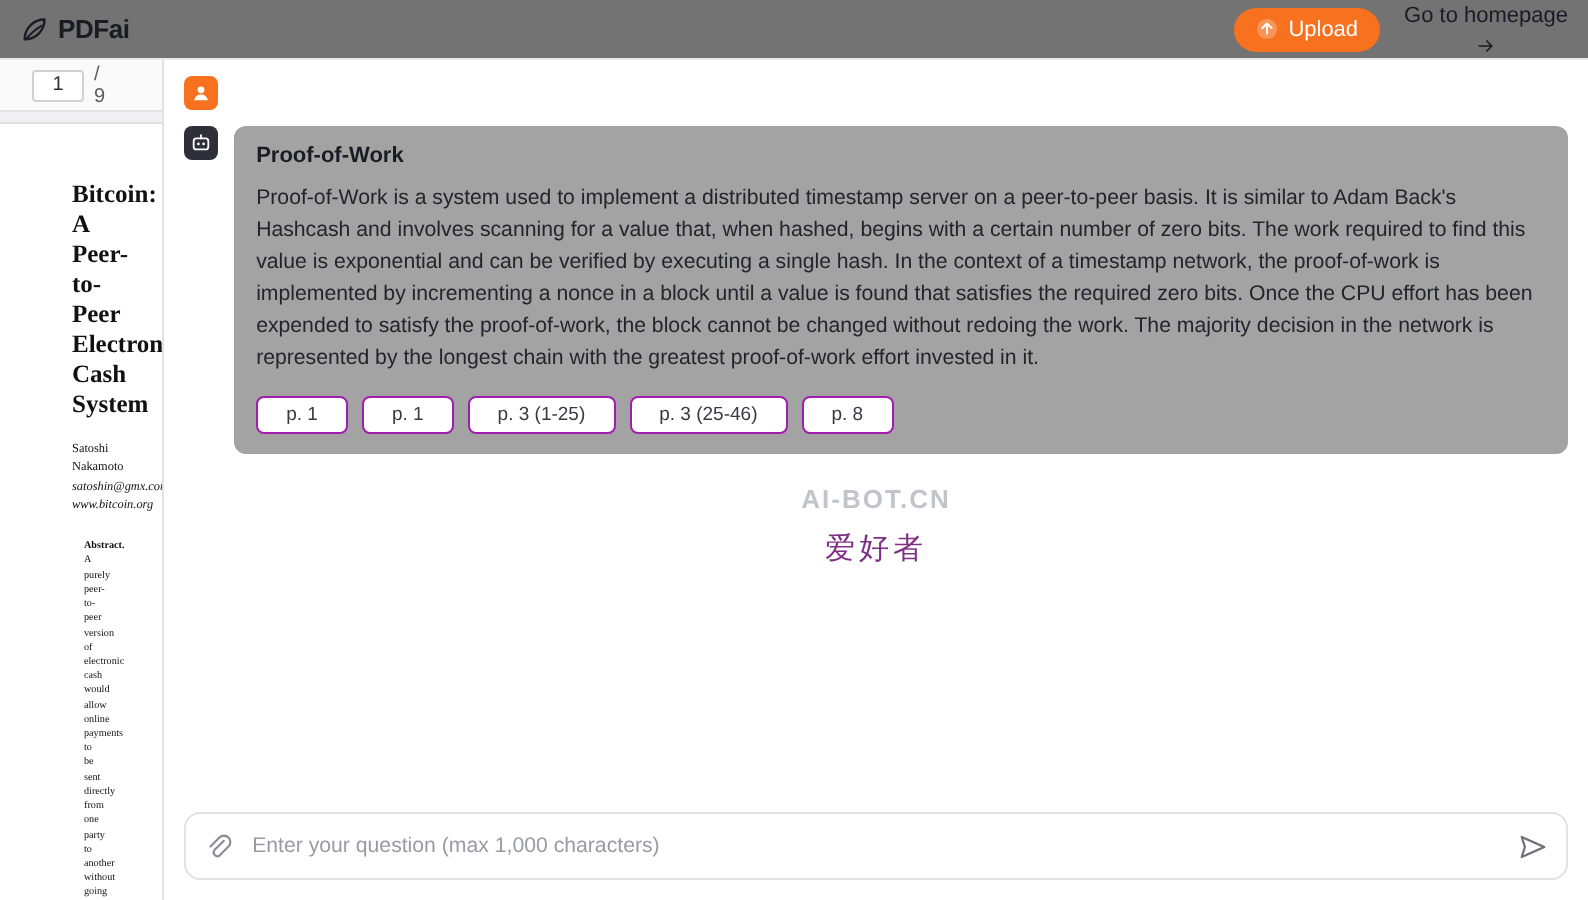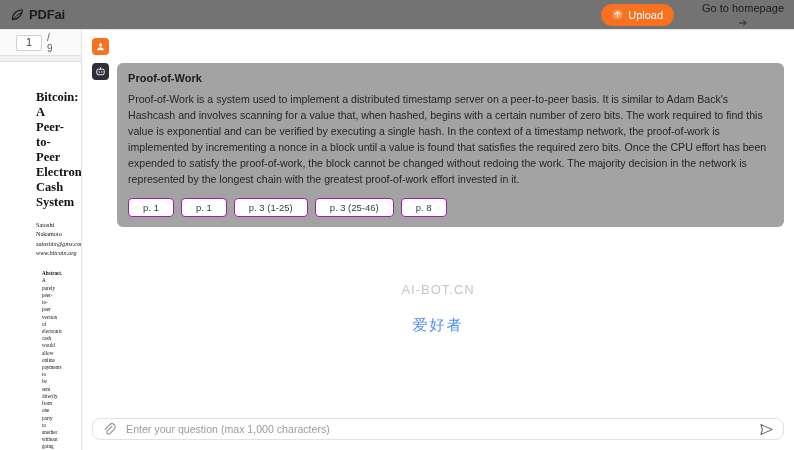--- a/index.html
+++ b/index.html
@@ -26,21 +26,21 @@
   }
   .brand {
     display: flex; align-items: center; gap: 5px;
   }
   .brand-mark { width: 14px; height: 14px; display: block; }
   .brand-name {
     font-size: 13px; font-weight: bold; color: #1b1b23;
     letter-spacing: -0.2px;
   }
   .topbar-right {
-    margin-left: auto; display: flex; align-items: center; gap: 28px;
+    margin-left: auto; display: flex; align-items: center; gap: 12px;
   }
   .upload-btn {
     display: flex; align-items: center; gap: 5px;
     background: #f7711f;
     color: #ffffff;
     border: none;
     border-radius: 13px;
     height: 22px;
     padding: 0 11px;
     font-size: 11px;
@@ -210,40 +210,39 @@
   .watermark {
     position: absolute;
     left: 0; right: 0;
     top: 212px;
     text-align: center;
     pointer-events: none;
     user-select: none;
   }
   .wm1 {
     font-size: 13px;
-    font-weight: normal;
+    font-weight: bold;
     color: #b9b9c2;
     letter-spacing: 1px;
     opacity: 0.85;
-    margin-top: 40px;
   }
   .wm2 {
     font-size: 15px;
-    color: #3b82f6;
+    color: #701a75;
     letter-spacing: 2px;
     opacity: 0.9;
-    margin-top: 19px;
+    margin-top: 8px;
   }
   
   .chat-input-wrap {
     flex: 0 0 auto;
     padding: 8px 10px 10px 10px;
   }
   .chat-input {
-    height: 22px;
+    height: 34px;
     border: 1px solid #e1e1e6;
     border-radius: 8px;
     background: #ffffff;
     display: flex; align-items: center;
     padding: 0 9px;
     gap: 8px;
     margin-top: 16px;
   }
   .chat-input input {
     flex: 1 1 auto;

